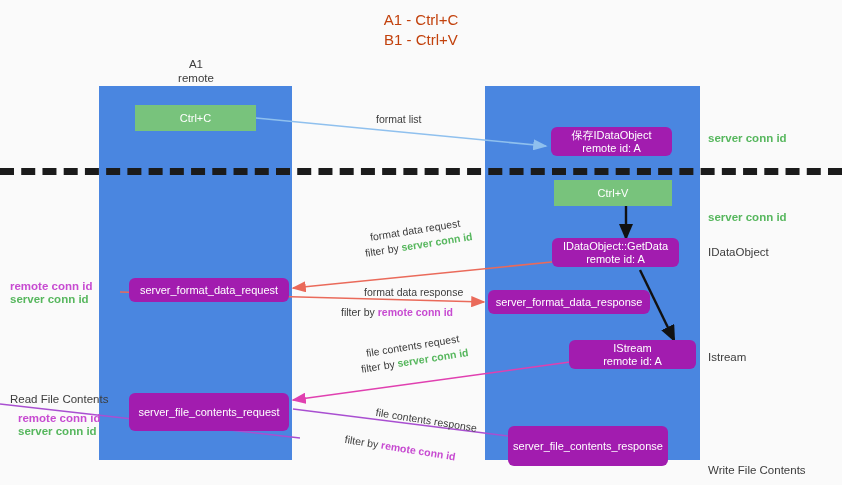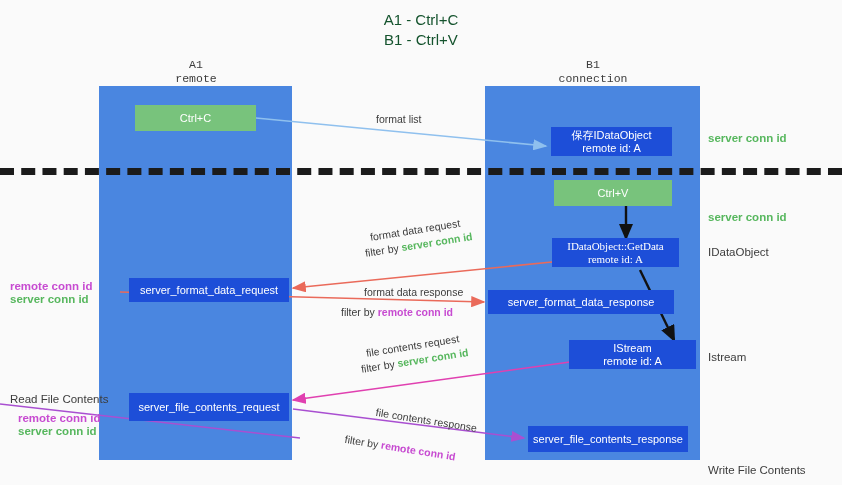--- a/index.html
+++ b/index.html
@@ -23,51 +23,50 @@
   }
   .lane-a { left: 99px; top: 86px; width: 193px; height: 374px; }
   .lane-b { left: 485px; top: 86px; width: 215px; height: 374px; }
 
   .lane-header {
     position: absolute;
     text-align: center;
     color: #3c3c3c;
     font-size: 11.5px;
     line-height: 13.5px;
-    font-family: Liberation Mono, monospace;
   }
   .lane-header-a { left: 146px; top: 58px; width: 100px; }
   .lane-header-b { left: 543px; top: 58px; width: 100px; }
 
   #title {
     position: absolute;
     left: 0;
     top: 10px;
     width: 842px;
     text-align: center;
-    color: #14532d;
+    color: #c2410c;
     font-size: 15px;
     line-height: 20px;
   }
 
   .box {
     position: absolute;
     box-sizing: border-box;
     display: flex;
     flex-direction: column;
     align-items: center;
     justify-content: center;
     color: #ffffff;
     font-size: 11px;
     line-height: 13px;
     text-align: center;
     padding: 2px 4px;
   }
   .box-green { background: #78c37c; }
-  .box-orange { background: #1d4ed8; }
+  .box-orange { background: #a21caf; border-radius: 6px; }
 
   .divider {
     position: absolute;
     left: 0;
     top: 168px;
     width: 842px;
     height: 0;
     border-top: 7px dashed #1b1b1b;
   }
 
@@ -114,24 +113,20 @@
     <div>B1 - Ctrl+V</div>
   </div>
 
   <div class="lane lane-a"></div>
   <div class="lane lane-b"></div>
 
   <div class="lane-header lane-header-a">
     <div>A1</div>
     <div>remote</div>
   </div>
-  <div class="lane-header lane-header-b">
-    <div>B1</div>
-    <div>connection</div>
-  </div>
 
   <svg id="wires">
     <defs>
       <marker id="ar-blue" markerWidth="9" markerHeight="7" refX="8" refY="3.5" orient="auto">
         <path d="M0,0 L9,3.5 L0,7 z" fill="#8fc0ee"></path>
       </marker>
       <marker id="ar-red" markerWidth="9" markerHeight="7" refX="8" refY="3.5" orient="auto">
         <path d="M0,0 L9,3.5 L0,7 z" fill="#ea6a5a"></path>
       </marker>
       <marker id="ar-black" markerWidth="7" markerHeight="6" refX="6" refY="3" orient="auto">
@@ -170,43 +165,43 @@
 
   <div class="box box-orange" style="left:551px; top:127px; width:121px; height:29px;">
     <span>保存IDataObject</span>
     <span>remote id: A</span>
   </div>
 
   <div class="box box-green" style="left:554px; top:180px; width:118px; height:26px;">
     <span>Ctrl+V</span>
   </div>
 
-  <div class="box box-orange" style="left:552px; top:238px; width:127px; height:29px;font-family:Liberation Serif, serif;">
+  <div class="box box-orange" style="left:552px; top:238px; width:127px; height:29px;">
     <span>IDataObject::GetData</span>
     <span>remote id: A</span>
   </div>
 
   <div class="box box-orange" style="left:129px; top:278px; width:160px; height:24px;">
     <span>server_format_data_request</span>
   </div>
 
-  <div class="box box-orange" style="left:488px; top:290px; width:186px; height:24px;">
+  <div class="box box-orange" style="left:488px; top:290px; width:162px; height:24px;">
     <span>server_format_data_response</span>
   </div>
 
   <div class="box box-orange" style="left:569px; top:340px; width:127px; height:29px;">
     <span>IStream</span>
     <span>remote id: A</span>
   </div>
 
-  <div class="box box-orange" style="left:129px; top:393px; width:160px; height:28px;">
+  <div class="box box-orange" style="left:129px; top:393px; width:160px; height:38px;">
     <span>server_file_contents_request</span>
   </div>
 
-  <div class="box box-orange" style="left:528px; top:426px; width:160px; height:26px;">
+  <div class="box box-orange" style="left:508px; top:426px; width:160px; height:40px;">
     <span>server_file_contents_response</span>
   </div>
 
   <div class="side-label green-txt" style="left:708px; top:131px;">server conn id</div>
 
   <div class="side-label green-txt" style="left:708px; top:210px;">server conn id</div>
 
   <div class="side-label" style="left:708px; top:245px;">IDataObject</div>
 
   <div class="side-label" style="left:708px; top:350px;">Istream</div>

